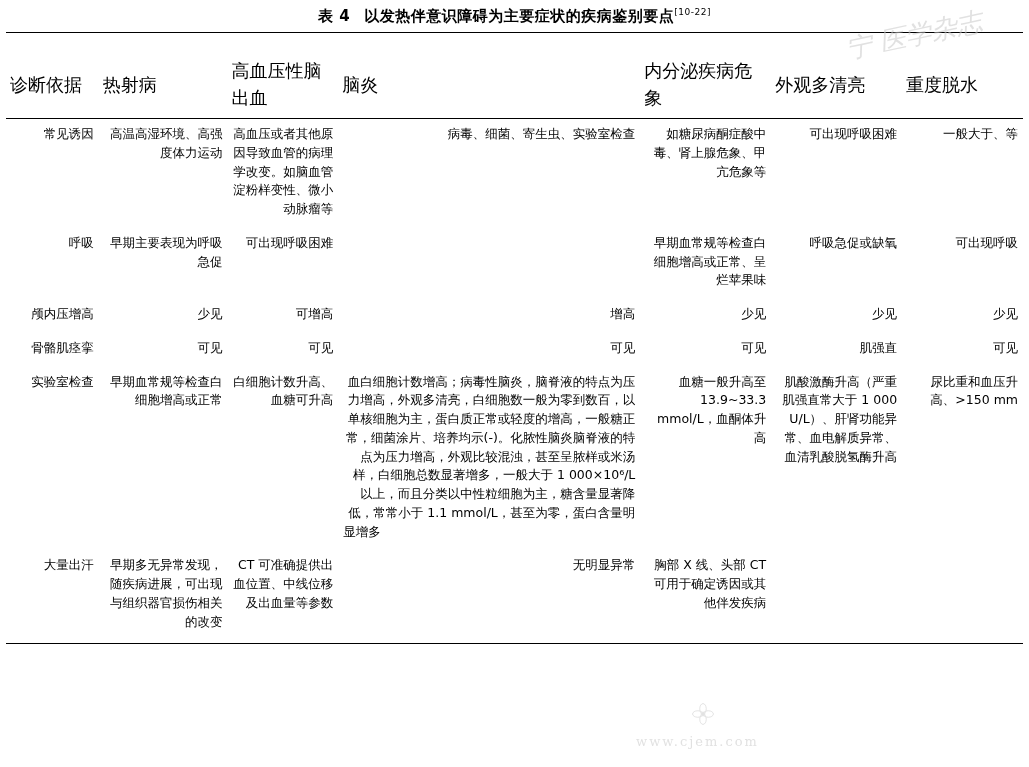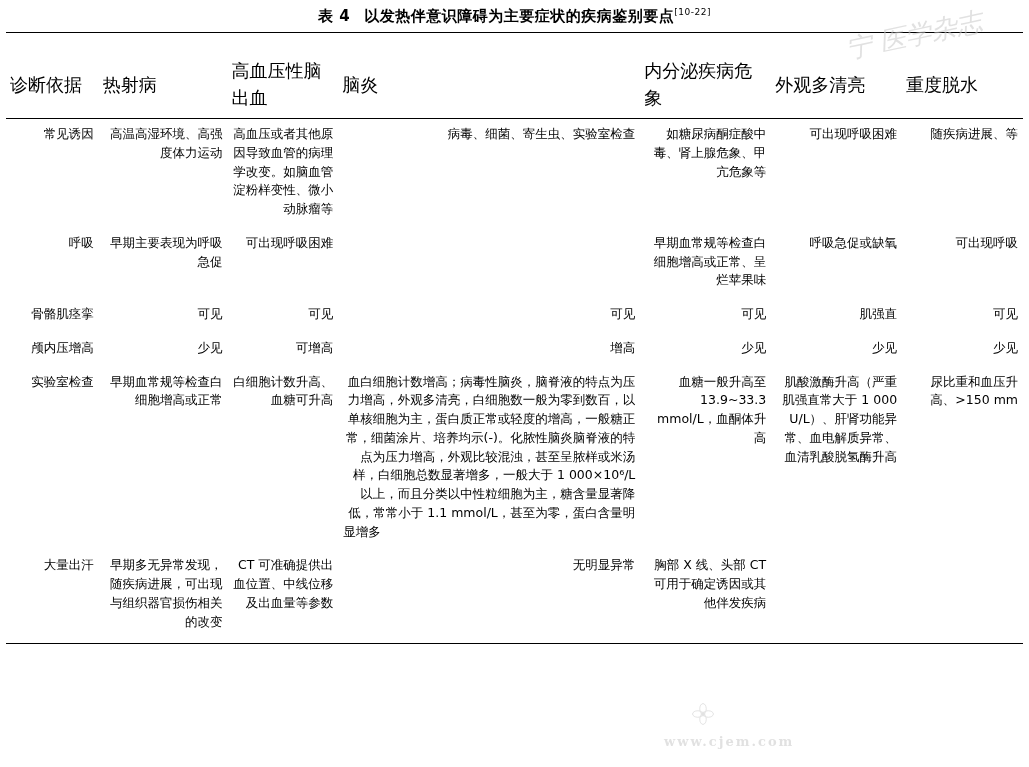--- a/index.html
+++ b/index.html
@@ -89,24 +89,23 @@
   }
   .wm1 {
     top: 18px;
     right: 46px;
     font-size: 26px;
     font-style: italic;
     transform: rotate(-12deg);
   }
   .wm2 {
     bottom: 18px;
-    left: 664px;
+    left: 636px;
     font-size: 13px;
     letter-spacing: 2px;
-    font-weight: bold;
   }
   .wm-flower {
     position: absolute;
     bottom: 40px;
     left: 690px;
     width: 26px;
     height: 26px;
     opacity: 0.5;
     pointer-events: none;
   }
@@ -142,48 +141,48 @@
       </tr>
     </thead>
     <tbody>
       <tr>
         <td class="col-0">常见诱因</td>
         <td>高温高湿环境、高强度体力运动</td>
         <td>高血压或者其他原因导致血管的病理学改变。如脑血管淀粉样变性、微小动脉瘤等</td>
         <td>病毒、细菌、寄生虫、实验室检查</td>
         <td>如糖尿病酮症酸中毒、肾上腺危象、甲亢危象等</td>
         <td>可出现呼吸困难</td>
-        <td>随疾病进展、等</td>
+        <td>一般大于、等</td>
       </tr>
       <tr>
         <td class="col-0">呼吸</td>
         <td>早期主要表现为呼吸急促</td>
         <td>可出现呼吸困难</td>
         <td></td>
         <td>早期血常规等检查白细胞增高或正常、呈烂苹果味</td>
         <td>呼吸急促或缺氧</td>
         <td>可出现呼吸</td>
       </tr>
       <tr>
-        <td class="col-0">骨骼肌痉挛</td>
-        <td>可见</td>
-        <td>可见</td>
-        <td>可见</td>
-        <td>可见</td>
-        <td>肌强直</td>
-        <td>可见</td>
-      </tr>
-      <tr>
         <td class="col-0">颅内压增高</td>
         <td>少见</td>
         <td>可增高</td>
         <td>增高</td>
         <td>少见</td>
         <td>少见</td>
         <td>少见</td>
+      </tr>
+      <tr>
+        <td class="col-0">骨骼肌痉挛</td>
+        <td>可见</td>
+        <td>可见</td>
+        <td>可见</td>
+        <td>可见</td>
+        <td>肌强直</td>
+        <td>可见</td>
       </tr>
       <tr>
         <td class="col-0">实验室检查</td>
         <td>早期血常规等检查白细胞增高或正常</td>
         <td>白细胞计数升高、血糖可升高</td>
         <td class="just">血白细胞计数增高；病毒性脑炎，脑脊液的特点为压力增高，外观多清亮，白细胞数一般为零到数百，以单核细胞为主，蛋白质正常或轻度的增高，一般糖正常，细菌涂片、培养均示(-)。化脓性脑炎脑脊液的特点为压力增高，外观比较混浊，甚至呈脓样或米汤样，白细胞总数显著增多，一般大于 1 000×10⁶/L 以上，而且分类以中性粒细胞为主，糖含量显著降低，常常小于 1.1 mmol/L，甚至为零，蛋白含量明显增多</td>
         <td>血糖一般升高至 13.9~33.3 mmol/L，血酮体升高</td>
         <td>肌酸激酶升高（严重肌强直常大于 1 000 U/L）、肝肾功能异常、血电解质异常、血清乳酸脱氢酶升高</td>
         <td>尿比重和血压升高、&gt;150 mm</td>
       </tr>

